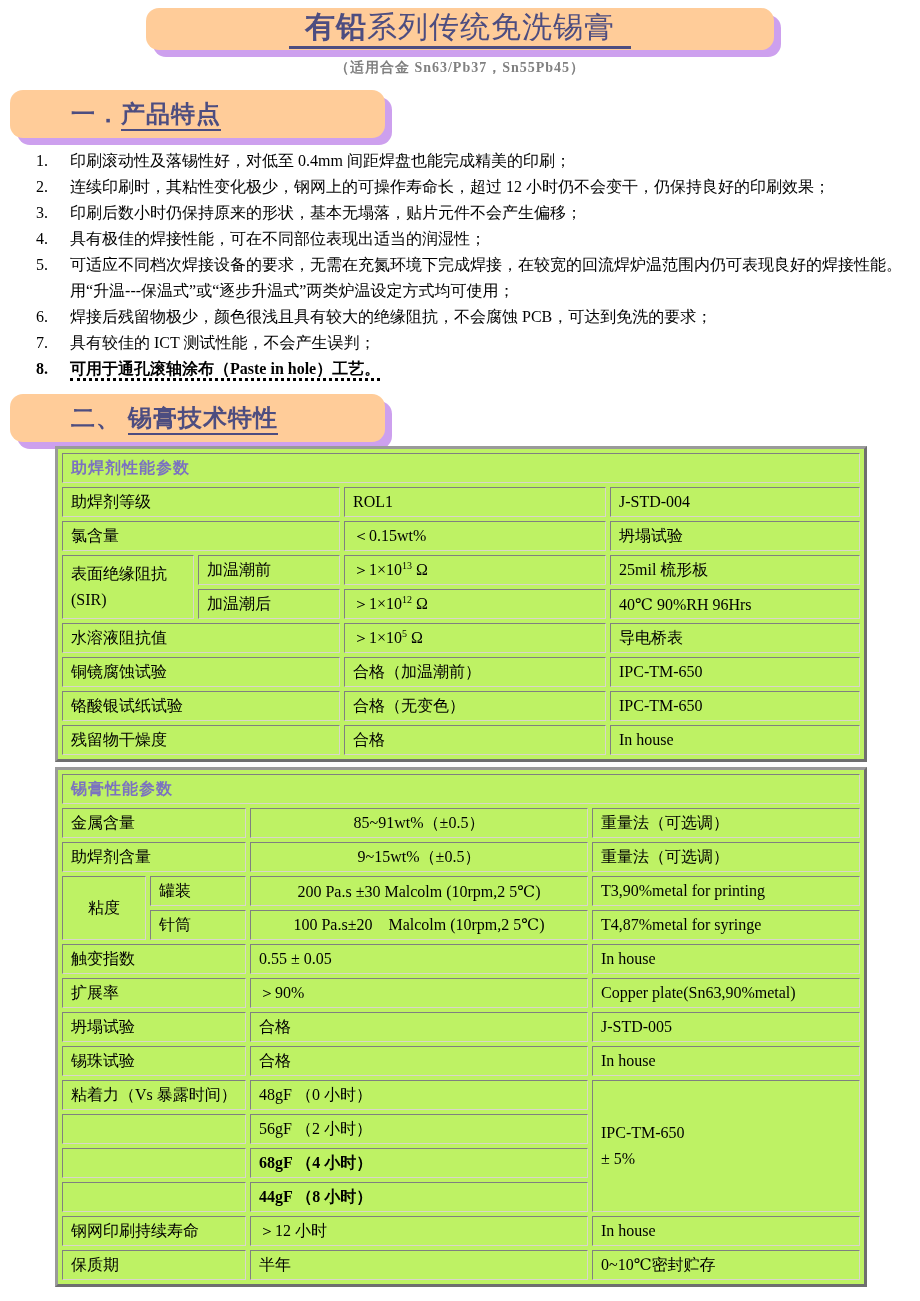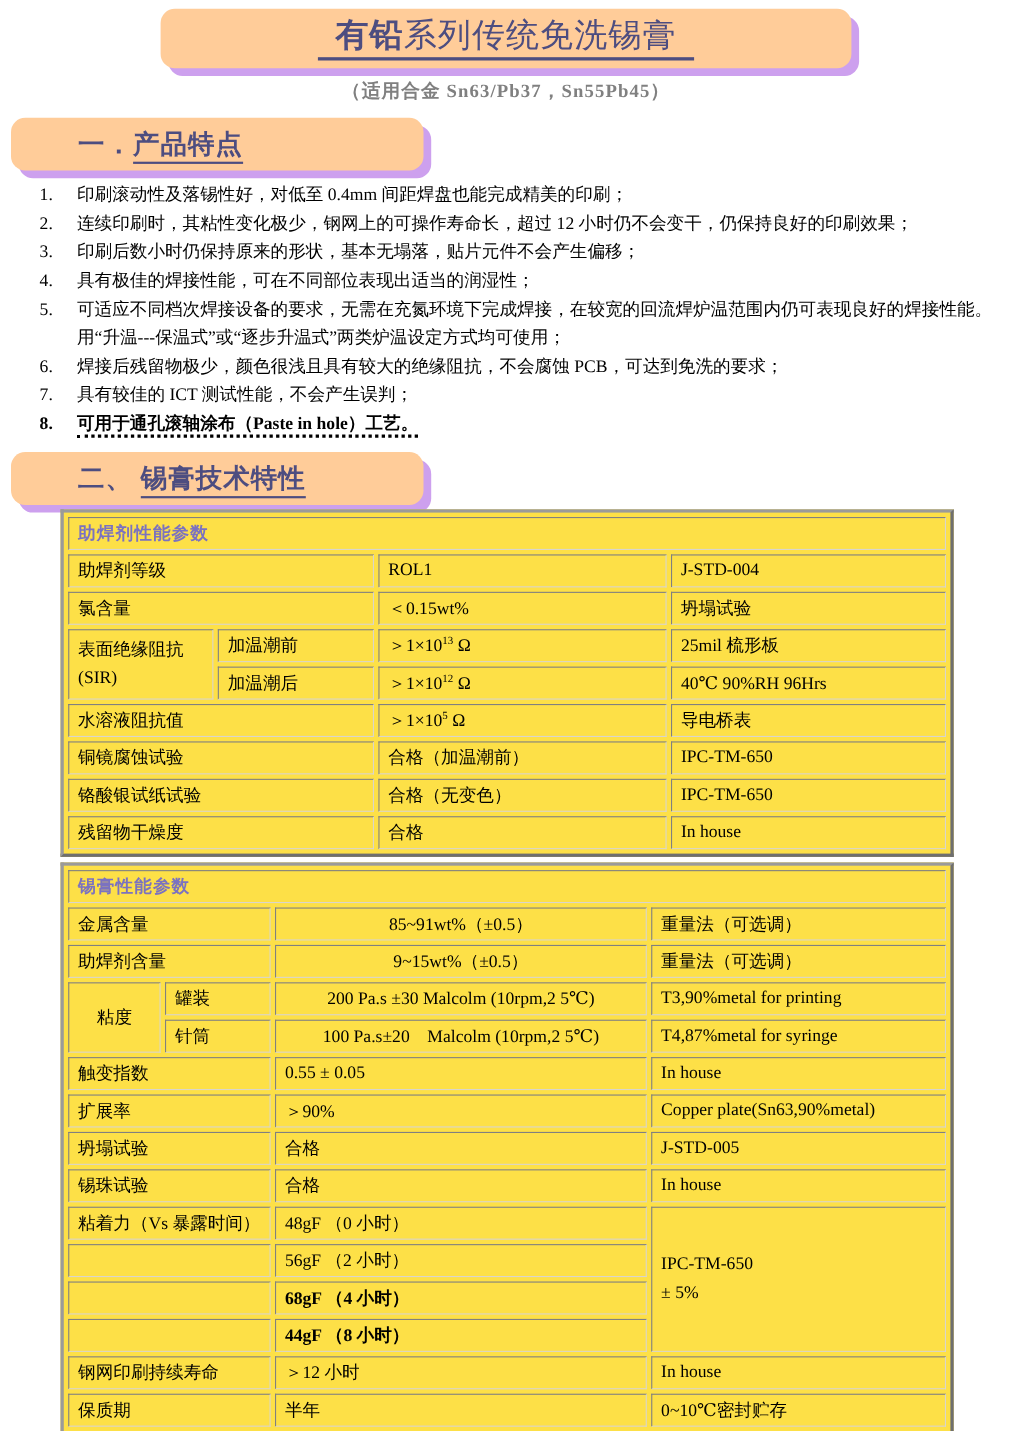--- a/index.html
+++ b/index.html
@@ -6,49 +6,49 @@
   body{
     width:920px;height:1301px;background:#ffffff;color:#000;
     font-family:"Liberation Serif","DejaVu Serif",serif;
     position:relative;overflow:hidden;
   }
   .banner{
     background:#FFCC99;border-radius:13px;
     box-shadow:7px 7px 0 0 #CDA0EE;
   }
   .title-banner{
-    width:628px;height:54px;margin:8px auto 0;
+    width:628px;height:42px;margin:8px auto 0;
     display:flex;align-items:center;justify-content:center;
   }
   .title-line{
     font-size:30px;color:#4D4D80;letter-spacing:1px;
     border-bottom:3px solid #4D4D80;padding:0 16px 3px;line-height:1.1;
   }
   .title-bold{font-weight:bold;}
   .subtitle{
-    text-align:center;font-size:17px;font-weight:bold;color:#808080;
+    text-align:center;font-size:14px;font-weight:bold;color:#808080;
     margin-top:9px;letter-spacing:1px;
   }
   .section-banner{
     width:375px;height:48px;margin-left:10px;
     display:flex;align-items:center;padding-left:28px;box-sizing:border-box;
   }
   .sb1{margin-top:13px;}
   .sb2{margin-top:12px;}
   .section-heading{font-size:24px;color:#4D4D80;font-weight:bold;letter-spacing:1px;margin-left:33px;}
   .section-heading .underl{border-bottom:2px solid #4D4D80;padding-bottom:2px;}
   .features{margin:10px 8px 0 36px;}
   .feature{display:flex;font-size:16px;line-height:26px;}
   .feature .num{width:34px;flex:none;}
   .feature .txt{flex:1;}
   .feature.emph{font-weight:bold;}
   .dotted{border-bottom:3px dotted #000;padding-bottom:1px;}
   table.tbl{
     border-collapse:separate;border-spacing:4px;table-layout:fixed;
-    width:812px;margin-left:55px;background:#fde047;
+    width:812px;margin-left:55px;background:#bef264;
     border:3px solid;border-color:#9a9a9a #6f6f6f #6f6f6f #9a9a9a;
   }
   .t1{margin-top:4px;}
   .t2{margin-top:5px;}
   table.tbl td{
     border:1px solid;border-color:#808080 #D9D5CC #D9D5CC #808080;
     padding:2px 8px;font-size:16px;height:24px;vertical-align:middle;
     overflow:hidden;white-space:nowrap;
   }
   td.hdr{color:#7B72C0;font-weight:bold;letter-spacing:1px;}

